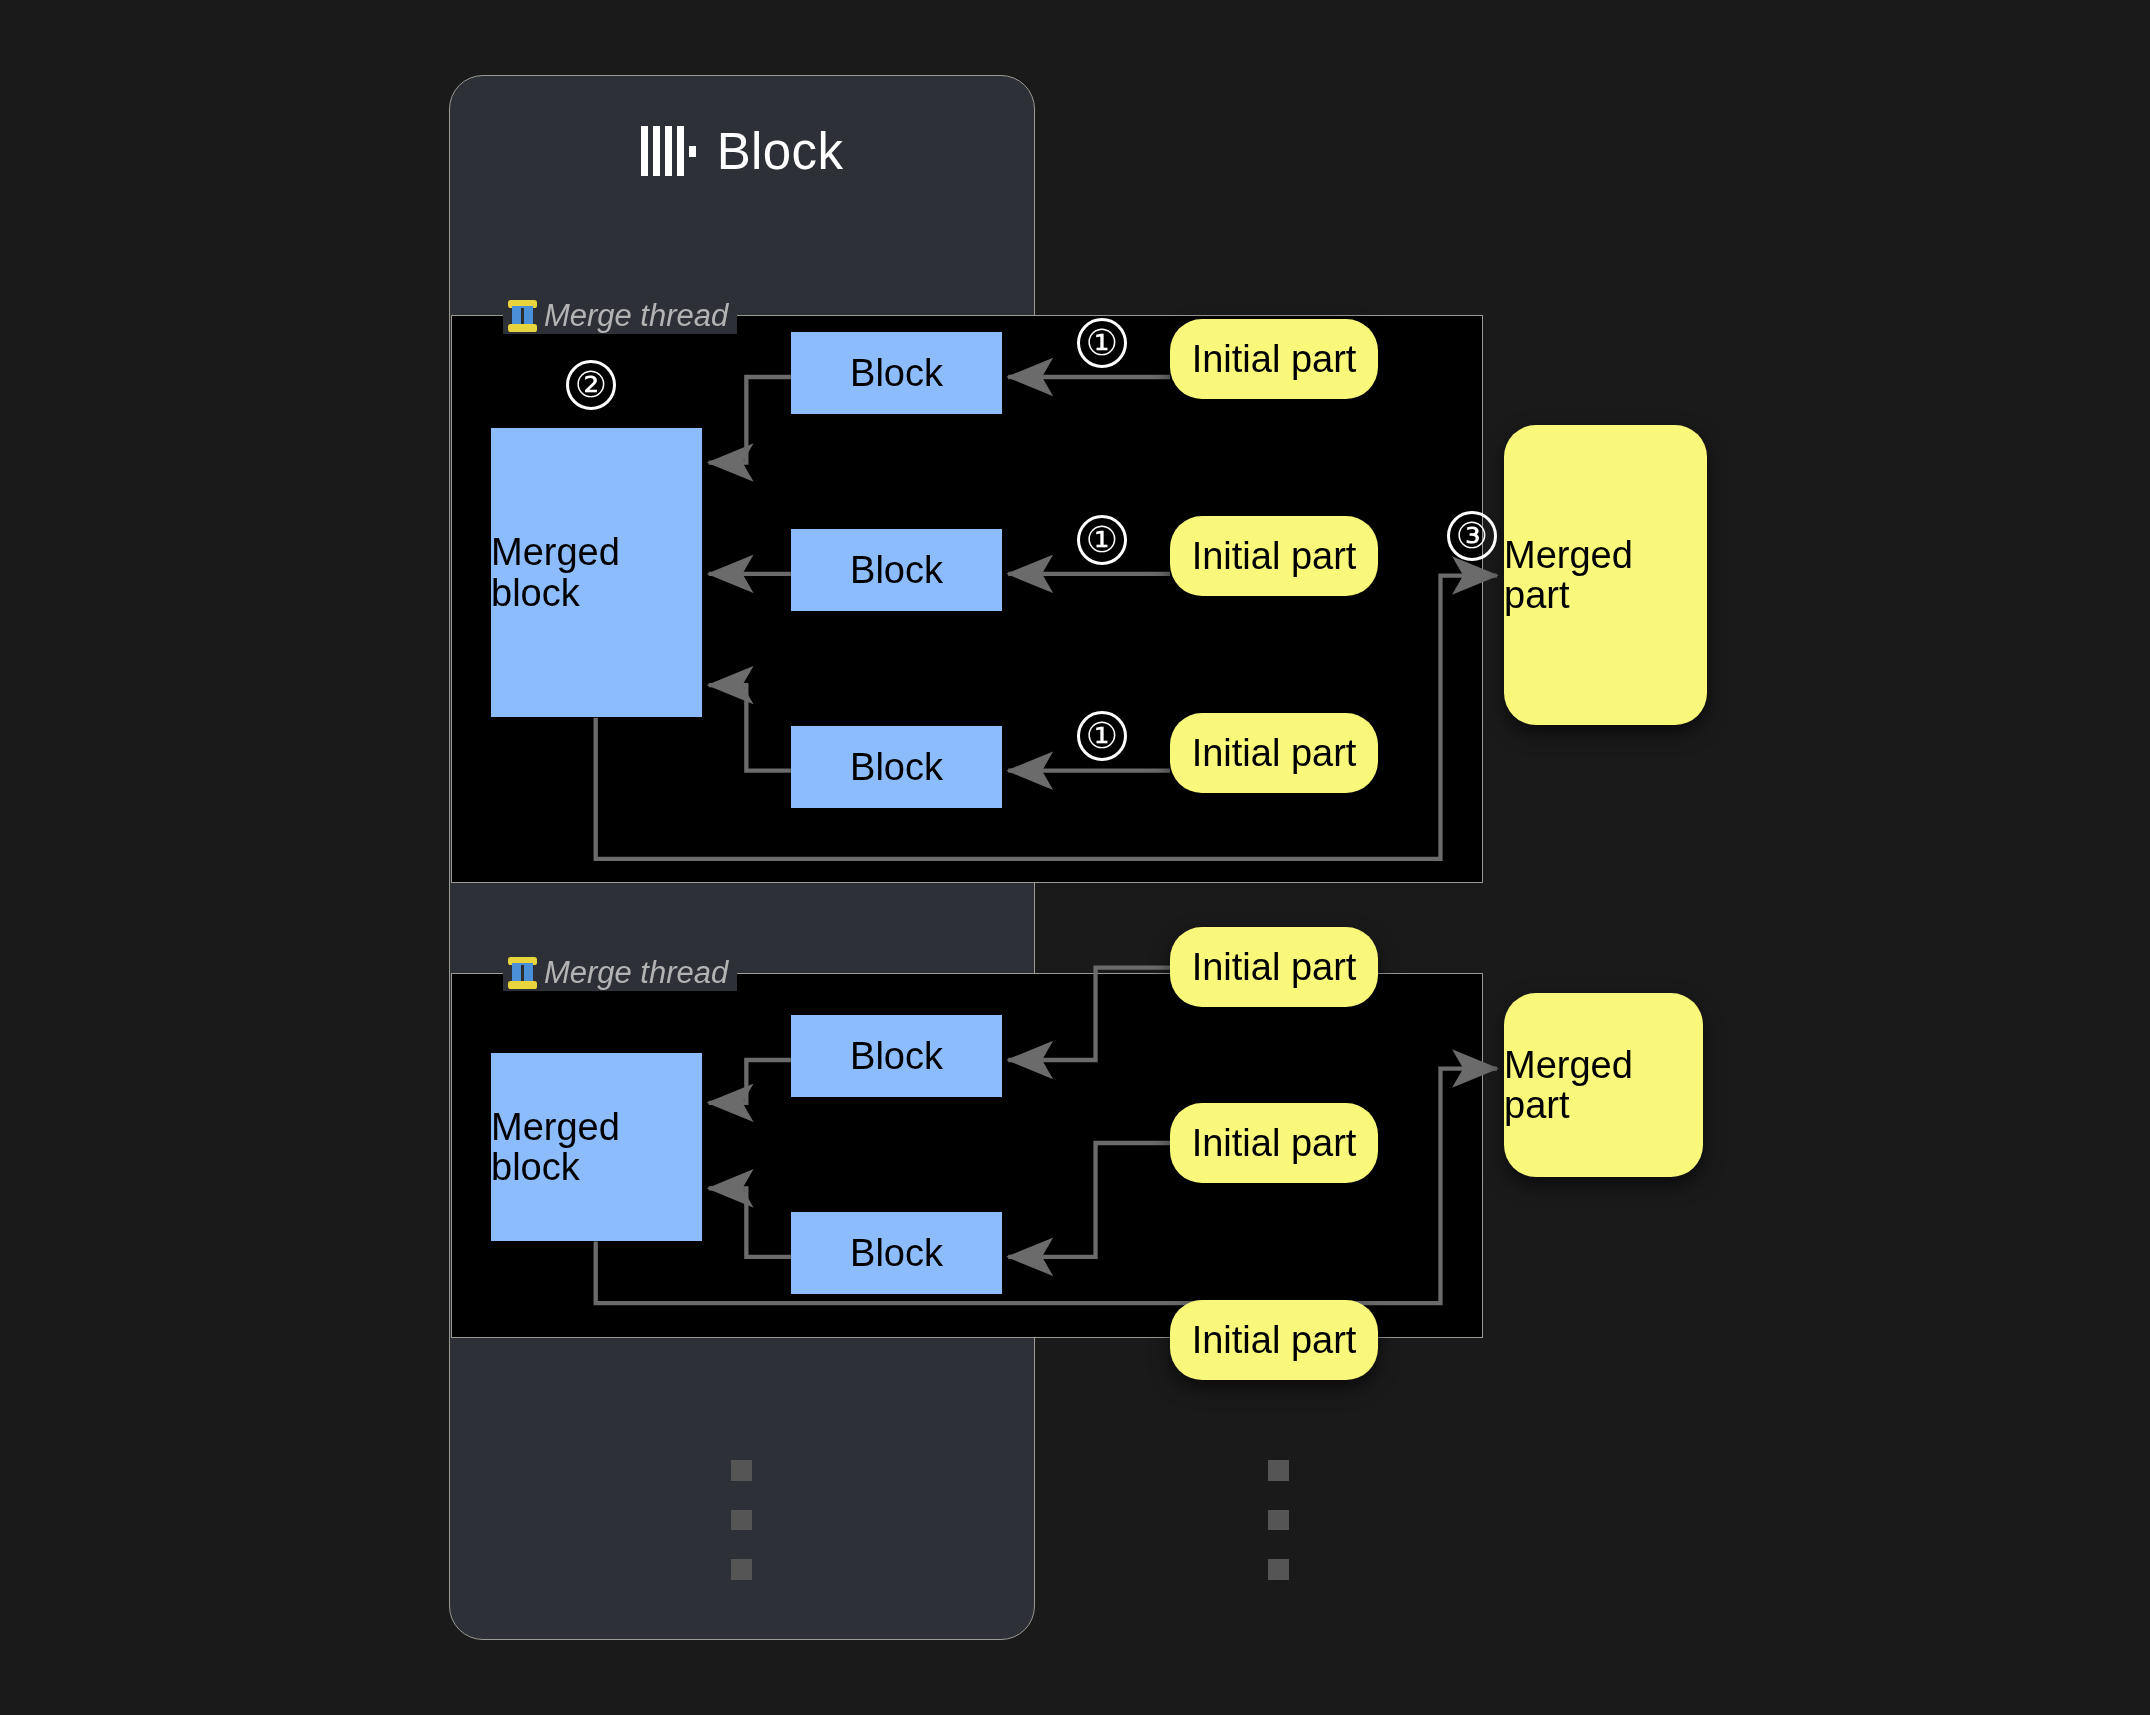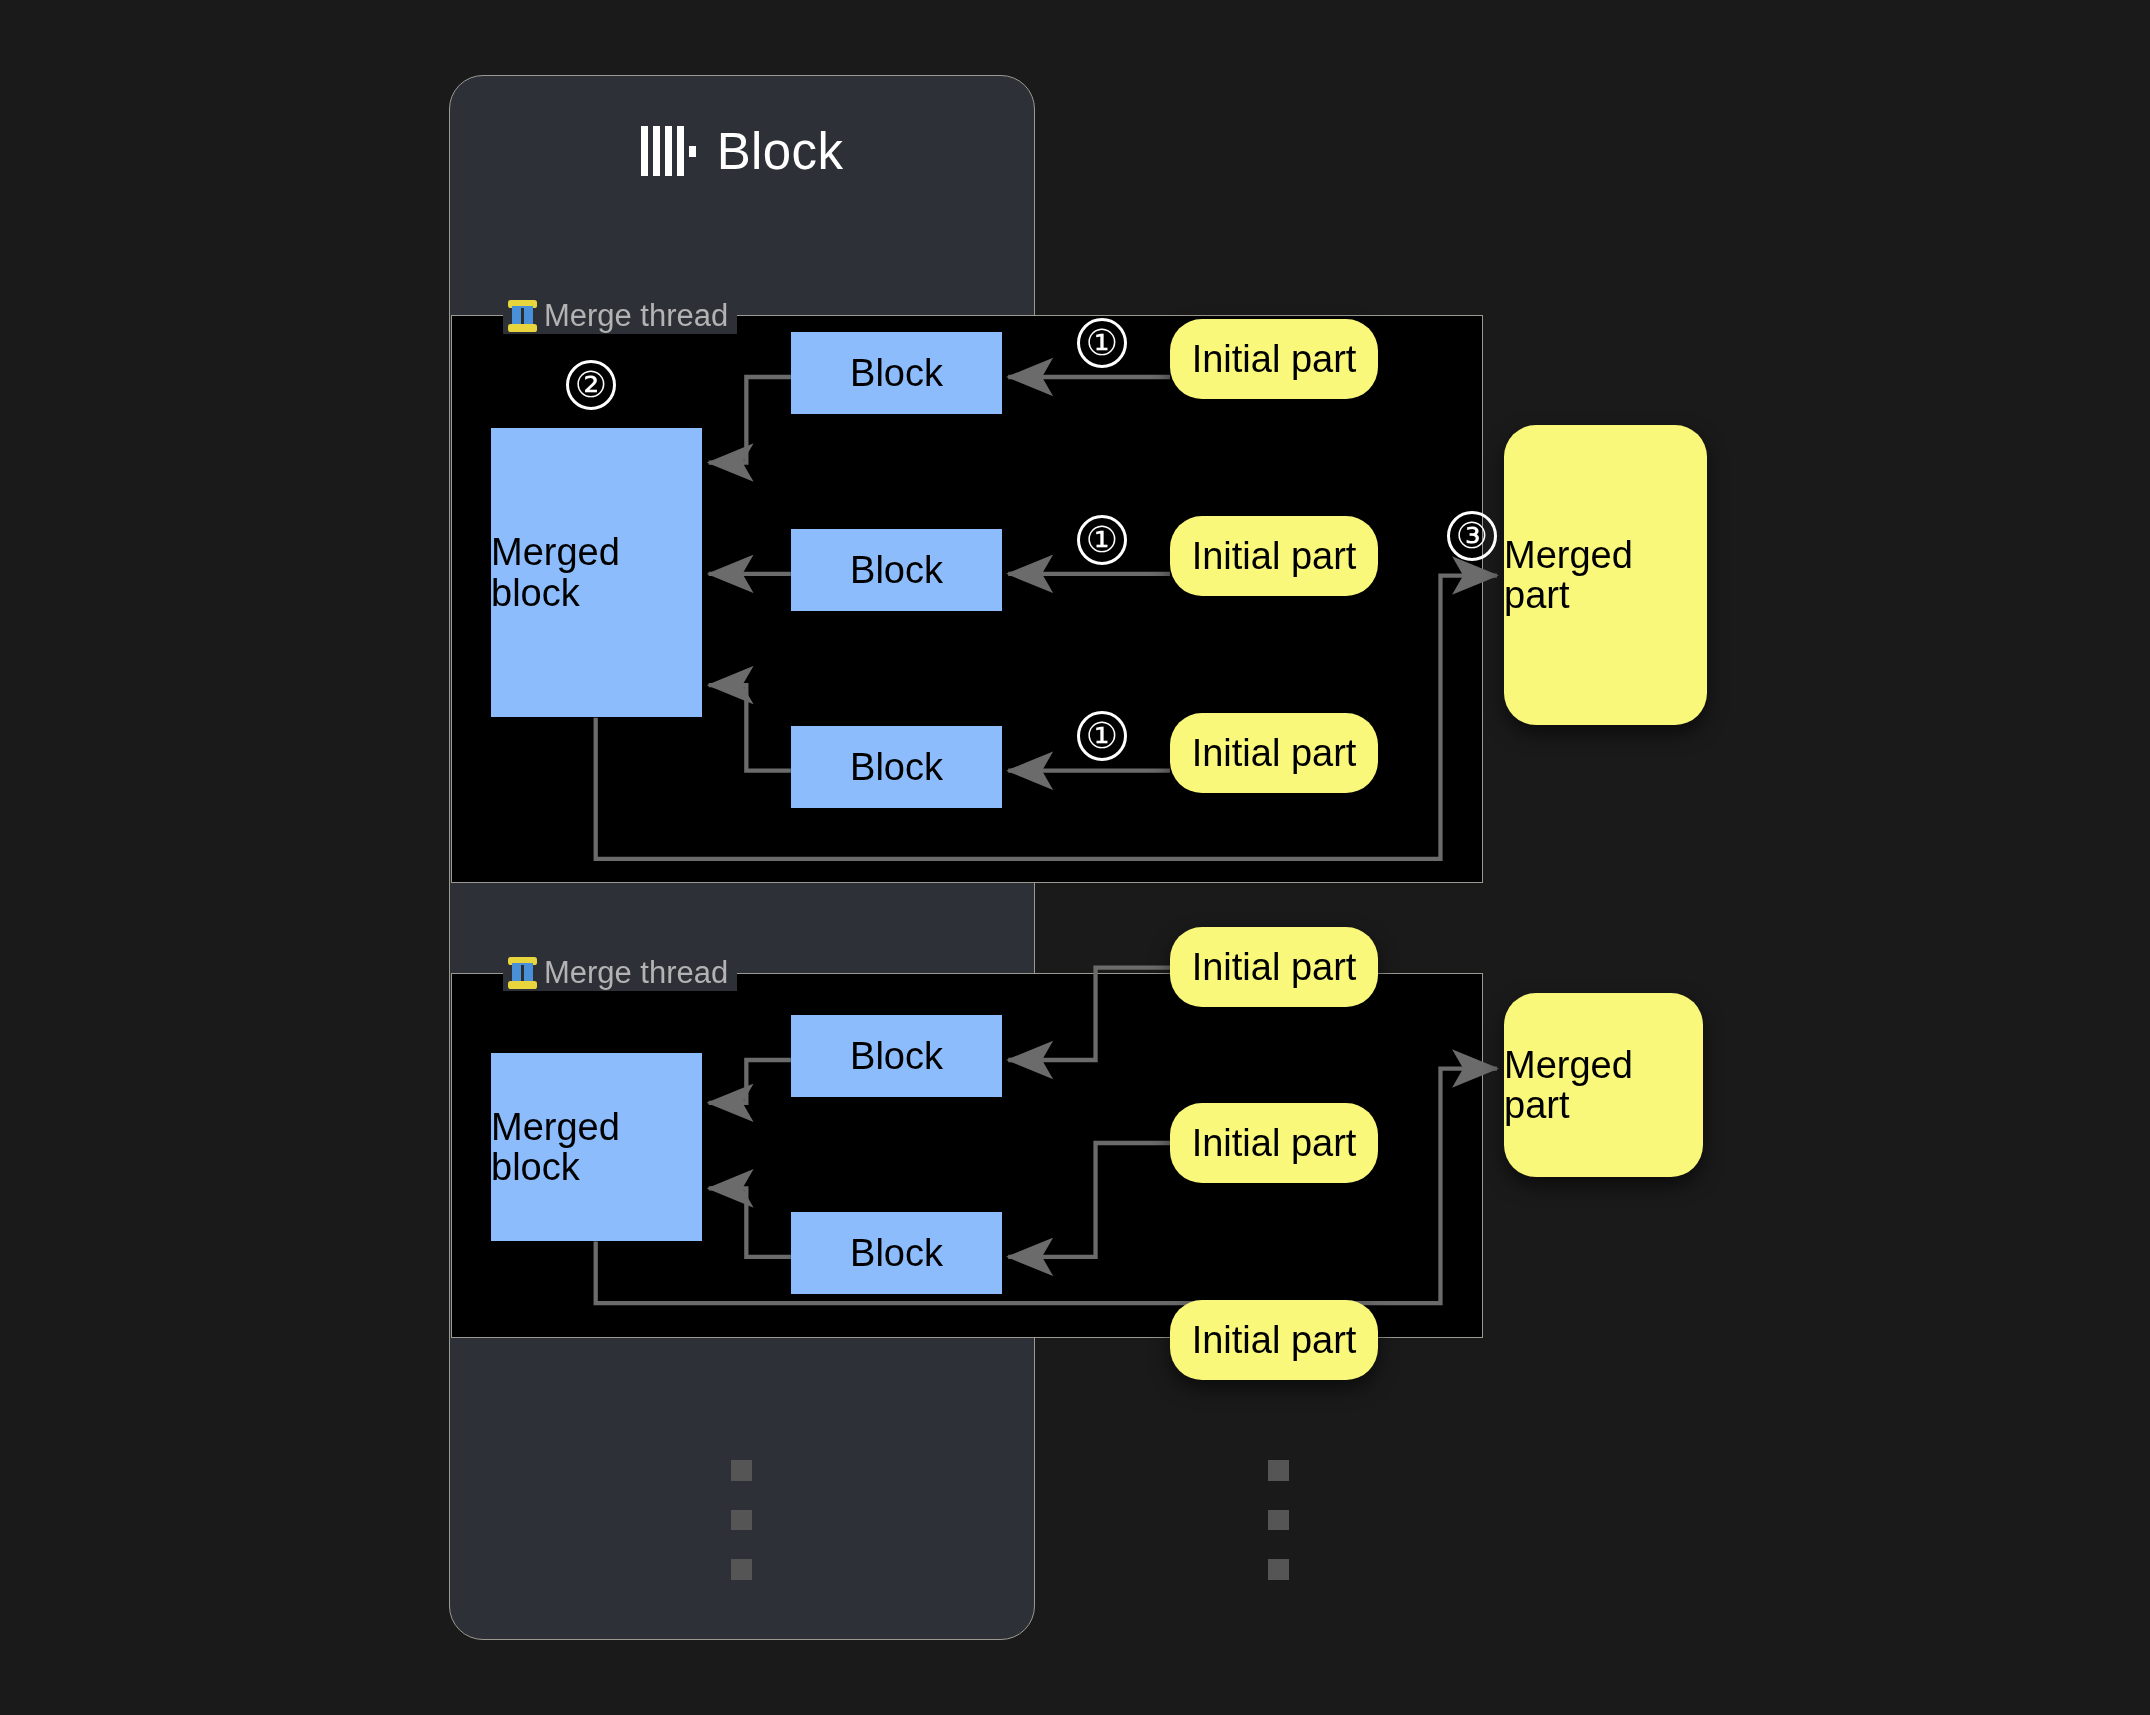--- a/index.html
+++ b/index.html
@@ -85,20 +85,21 @@
     display: flex;
     align-items: center;
     gap: 6.8px;
     color: #b3b3b3;
     font-size: 31px;
     background: #2d3036;
     padding: 0 8.6px 0 5.1px;
     height: 36px;
     line-height: 36px;
     white-space: nowrap;
+    font-style: italic;
   }
   #thread-label-1 { left: 503px; top: 298px; }
   #thread-label-2 { left: 503px; top: 955px; }
   .spool-icon {
     display: inline-block;
     width: 29px;
     height: 34px;
     position: relative;
   }
   .spool-icon .cap {

